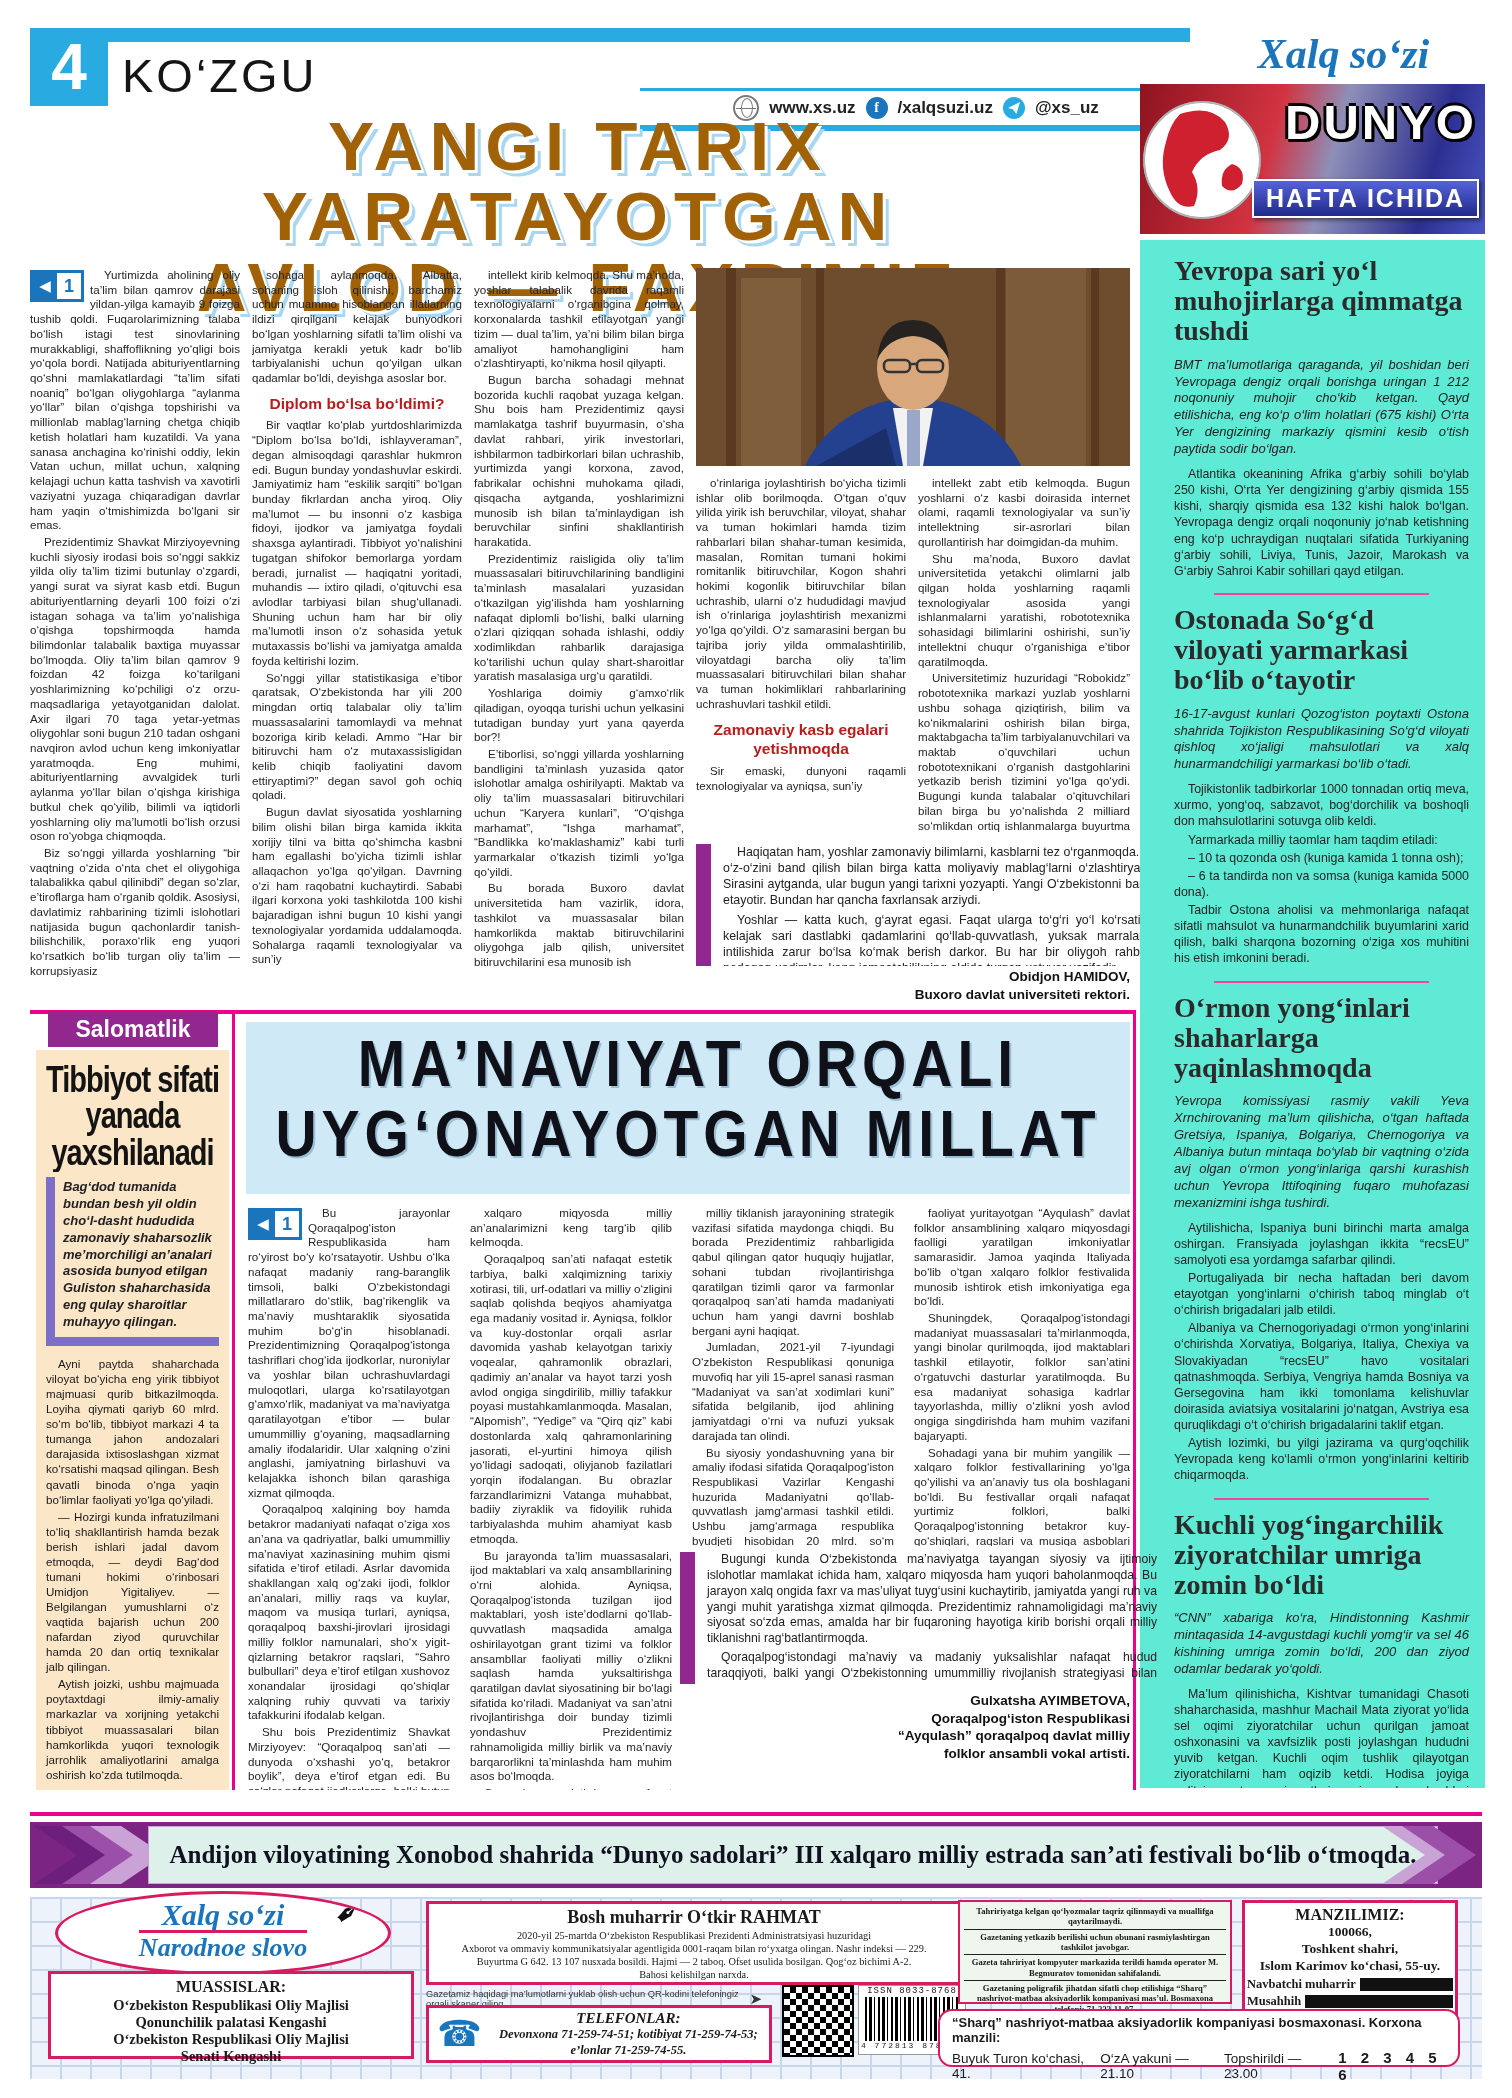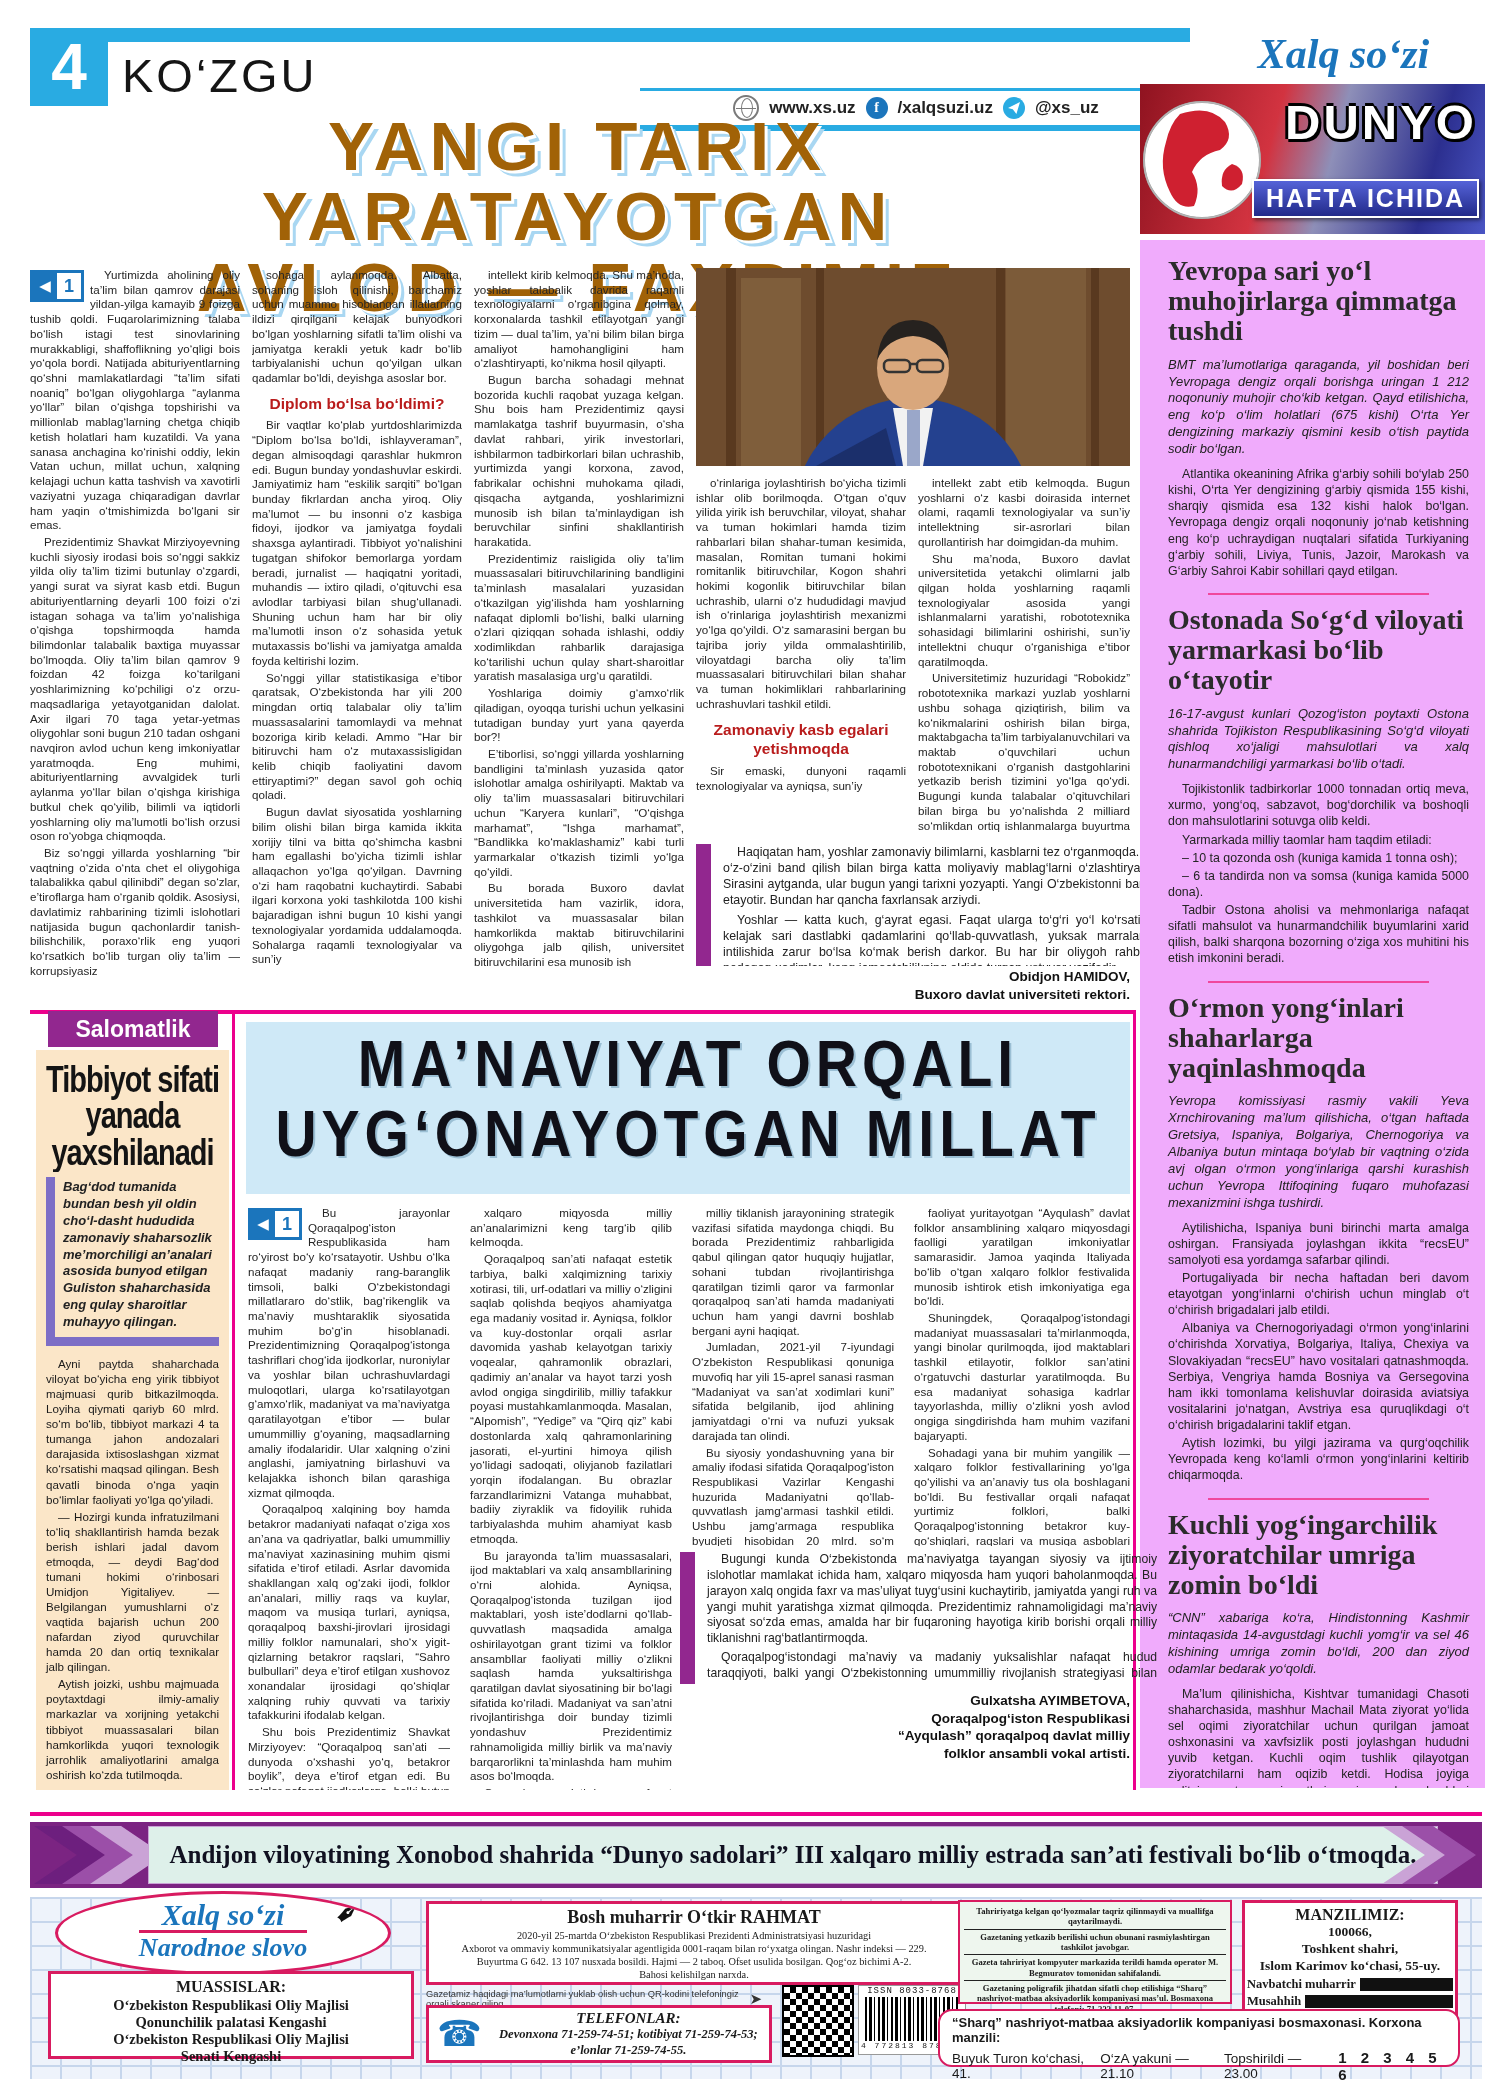--- a/index.html
+++ b/index.html
@@ -56,22 +56,22 @@
   .quote p{margin:0 0 3px 0;text-indent:14px;}
   .byline{position:absolute;text-align:right;font-weight:bold;font-size:13.5px;line-height:1.3;color:#111;}
   
   .sb-banner{position:absolute;left:1140px;top:84px;width:345px;height:150px;overflow:hidden;
              background:linear-gradient(105deg,#8f1320 0%,#d23340 38%,#8e8fb8 55%,#2c2f8f 82%,#4a55c4 100%);}
   .sb-banner .dunyo{position:absolute;right:8px;top:10px;font-size:49px;font-weight:bold;color:#fff;
              letter-spacing:3px;text-shadow:3px 0 0 #000,-3px 0 0 #000,0 3px 0 #000,0 -3px 0 #000,3px 3px 0 #000;}
   .sb-banner .hafta{position:absolute;right:6px;bottom:16px;padding:3px 12px;color:#fff;font-weight:bold;
              font-size:25px;letter-spacing:2px;background:linear-gradient(180deg,#5563d8,#222a8a);
              border:2px solid #fff;box-shadow:2px 2px 4px rgba(0,0,0,.5);}
-  .sb-body{position:absolute;left:1140px;top:240px;width:345px;height:1548px;background:#f0abfc;
-           overflow:hidden;padding:8px 0 0 12px;box-sizing:border-box;}
+  .sb-body{position:absolute;left:1140px;top:240px;width:345px;height:1548px;background:#5eead4;
+           overflow:hidden;padding:8px 0 0 18px;box-sizing:border-box;}
   .sb-art{padding:6px 16px 10px 16px;}
   .sb-art h2{margin:2px 0 10px 0;font-family:"Liberation Serif",serif;font-size:28px;line-height:1.08;
              color:#2b2b2b;font-weight:bold;}
   .sb-art .lead p{font-style:italic;font-size:13px;line-height:1.3;margin:0 0 8px 0;text-align:justify;color:#222;}
   .sb-art .paras p{font-size:12.4px;line-height:1.3;margin:0 0 2px 0;text-align:justify;text-indent:14px;color:#242424;}
   .sb-sep{height:2px;background:#f0479c;margin:2px 56px;}
   
   .sep-h{position:absolute;left:30px;top:1010px;width:1103px;height:4px;background:#ec008c;}
   .sal-tab{position:absolute;left:48px;top:1011px;width:170px;height:36px;background:#92278f;color:#fff;
            font-weight:bold;font-size:23px;text-align:center;line-height:36px;}
@@ -280,21 +280,21 @@
         </div>
     </div>
     <div class="sb-sep"></div>
     <div class="sb-art">
       <h2>O‘rmon yong‘inlari shaharlarga yaqinlashmoqda</h2>
       <div class="lead">
           <p>Yevropa komissiyasi rasmiy vakili Yeva Xrnchirovaning ma’lum qilishicha, o‘tgan haftada Gretsiya, Ispaniya, Bolgariya, Chernogoriya va Albaniya butun mintaqa bo‘ylab bir vaqtning o‘zida avj olgan o‘rmon yong‘inlariga qarshi kurashish uchun Yevropa Ittifoqining fuqaro muhofazasi mexanizmini ishga tushirdi.</p>
         </div>
       <div class="paras">
           <p>Aytilishicha, Ispaniya buni birinchi marta amalga oshirgan. Fransiyada joylashgan ikkita “recsEU” samolyoti esa yordamga safarbar qilindi.</p>
-          <p>Portugaliyada bir necha haftadan beri davom etayotgan yong‘inlarni o‘chirish uchun minglab o‘t o‘chirish brigadalari jalb etildi.</p>
+          <p>Portugaliyada bir necha haftadan beri davom etayotgan yong‘inlarni o‘chirish taboq minglab o‘t o‘chirish brigadalari jalb etildi.</p>
           <p>Albaniya va Chernogoriyadagi o‘rmon yong‘inlarini o‘chirishda Xorvatiya, Bolgariya, Italiya, Chexiya va Slovakiyadan “recsEU” havo vositalari qatnashmoqda. Serbiya, Vengriya hamda Bosniya va Gersegovina ham ikki tomonlama kelishuvlar doirasida aviatsiya vositalarini jo‘natgan, Avstriya esa quruqlikdagi o‘t o‘chirish brigadalarini taklif etgan.</p>
           <p>Aytish lozimki, bu yilgi jazirama va qurg‘oqchilik Yevropada keng ko‘lamli o‘rmon yong‘inlarini keltirib chiqarmoqda.</p>
         </div>
     </div>
     <div class="sb-sep"></div>
     <div class="sb-art">
       <h2>Kuchli yog‘ingarchilik ziyoratchilar umriga zomin bo‘ldi</h2>
       <div class="lead">
           <p>“CNN” xabariga ko‘ra, Hindistonning Kashmir mintaqasida 14-avgustdagi kuchli yomg‘ir va sel 46 kishining umriga zomin bo‘ldi, 200 dan ziyod odamlar bedarak yo‘qoldi.</p>
         </div>

